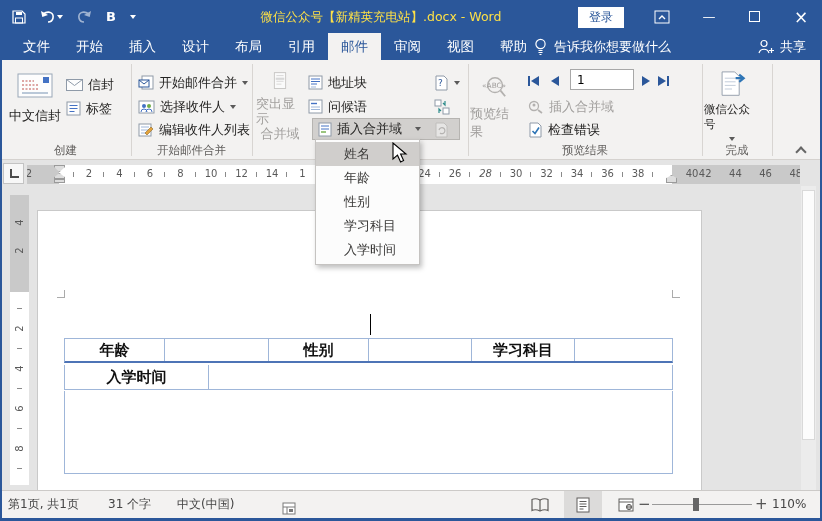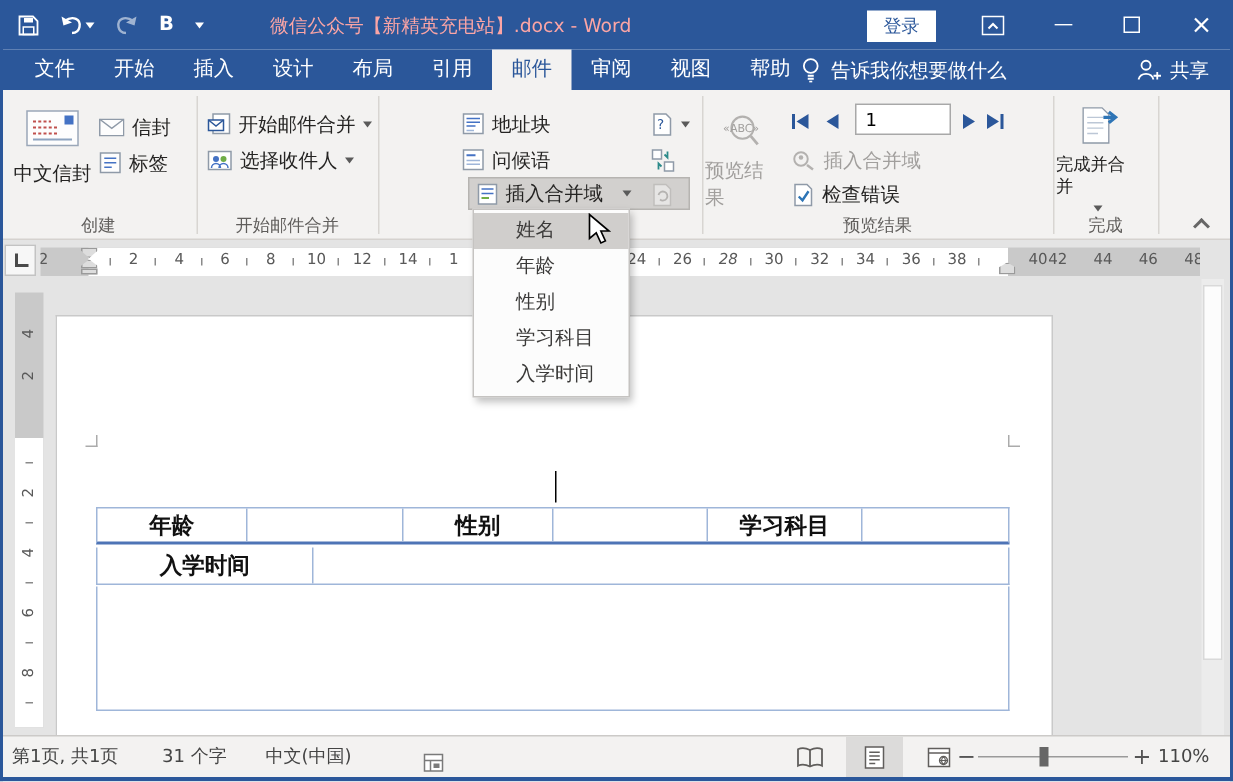--- a/index.html
+++ b/index.html
@@ -6,21 +6,21 @@
   html,body { width:822px; height:521px; }
   body { font-family:"DejaVu Sans", sans-serif; }
   #app { position:relative; width:822px; height:521px; background:#fff; overflow:hidden; }
   .abs { position:absolute; }
   .nowrap { white-space:nowrap; }
 
   
   .titlebar { position:absolute; left:0; top:0; width:822px; height:33px; background:#2b579a; color:#fff; }
   .qat { position:absolute; left:12px; top:0; height:33px; display:flex; align-items:center; gap:14px; }
   .qat-btn { display:flex; align-items:center; gap:2px; cursor:default; }
-  .title-text { position:absolute; left:180px; right:240px; top:0; height:33px; line-height:33px; text-align:left; font-size:12.5px; color:#fca5a5; }
+  .title-text { position:absolute; left:180px; right:240px; top:0; height:33px; line-height:33px; text-align:center; font-size:12.5px; color:#fde047; }
   .signin { position:absolute; left:578px; top:7px; width:46px; height:21px; background:#fff; color:#2b579a; font-size:12px; line-height:21px; text-align:center; }
   .winctl { position:absolute; top:0; height:33px; display:flex; align-items:center; justify-content:center; color:#fff; }
   .caret-down { width:0; height:0; border-left:3px solid transparent; border-right:3px solid transparent; border-top:4px solid #fff; display:inline-block; }
   .caret-dark { border-top-color:#5a5a5a; }
 
   
   .tabsrow { position:absolute; left:0; top:33px; width:822px; height:27px; background:#2b579a; }
   .tabs { position:absolute; left:10px; top:0; height:27px; display:flex; }
   .tab { height:27px; line-height:27px; padding:0 13px; color:#fff; font-size:13.5px; }
   .tab.active { background:#f3f2f1; color:#2b579a; }
@@ -213,22 +213,39 @@
     <div class="rrow" style="left:138px;top:36px;">
       <svg class="icon" width="17" height="14" viewBox="0 0 17 14">
           <rect x="1" y="1" width="15" height="12" fill="#fff" stroke="#8f9aa8"></rect>
           <circle cx="6" cy="6" r="2" fill="#4472c4"></circle>
           <circle cx="11" cy="6" r="2" fill="#70ad47"></circle>
           <path d="M3 12 a3 3 0 0 1 6 0 M8 12 a3 3 0 0 1 6 0" fill="none" stroke="#4472c4"></path>
         </svg>
       <span>选择收件人</span>
       <span class="caret-down caret-dark"></span>
     </div>
+    <div class="rrow" style="left:138px;top:59px;">
+      <svg class="icon" width="16" height="14" viewBox="0 0 16 14">
+          <rect x="1" y="1" width="12" height="12" fill="#fff" stroke="#8f9aa8"></rect>
+          <path d="M3 4 h8 M3 7 h8 M3 10 h5" stroke="#9fb6d9"></path>
+          <path d="M9 12 L15 6 L13 4 L7 10 Z" fill="#e2a23c" stroke="#8f6a2a" stroke-width="0.6"></path>
+        </svg>
+      <span>编辑收件人列表</span>
+    </div>
     <div class="grouplabel" style="left:131px;width:121px;">开始邮件合并</div>
 
+    <div class="bigbtn gray" style="left:256px;width:48px;">
+      <svg style="margin-top:7px;" width="22" height="28" viewBox="0 0 22 28">
+          <rect x="3" y="1" width="16" height="22" fill="#fafafa" stroke="#b9b7b5"></rect>
+          <path d="M6 5 h10 M6 9 h10 M6 13 h10 M6 17 h7" stroke="#cecccb"></path>
+          <rect x="5" y="8" width="12" height="3" fill="#d8d8d8"></rect>
+        </svg>
+      <span style="margin-top:4px;line-height:15px;">突出显示</span>
+      <span style="line-height:15px;">合并域</span>
+    </div>
     <div class="rrow" style="left:308px;top:12px;">
       <svg class="icon" width="15" height="15" viewBox="0 0 15 15">
           <rect x="1" y="1" width="13" height="13" fill="#fff" stroke="#8f9aa8"></rect>
           <path d="M3 4 h9 M3 6.5 h9 M3 9 h6" stroke="#4472c4"></path>
           <path d="M3 12 h5" stroke="#9fb6d9"></path>
         </svg>
       <span>地址块</span>
     </div>
     <div class="rrow" style="left:308px;top:36px;">
       <svg class="icon" width="15" height="15" viewBox="0 0 15 15">
@@ -307,21 +324,21 @@
       <span>检查错误</span>
     </div>
     <div class="grouplabel" style="left:468px;width:234px;">预览结果</div>
 
     <div class="bigbtn" style="left:704px;width:56px;">
       <svg style="margin-top:6px;" width="32" height="30" viewBox="0 0 32 30">
           <path d="M5 1 h14 l5 5 v21 h-19 z" fill="#fff" stroke="#8f9aa8"></path>
           <path d="M8 8 h12 M8 12 h12 M8 16 h12 M8 20 h8" stroke="#bcc7d6"></path>
           <path d="M20 8 L28 8 M24 4 L29 8 L24 12" fill="none" stroke="#2e75b6" stroke-width="2.4"></path>
         </svg>
-      <span style="margin-top:4px;font-size:11.5px;">完成并合并</span>
+      <span style="margin-top:4px;font-size:11.5px;">微信公众号</span>
       <span class="caret-down caret-dark" style="margin-top:5px;"></span>
     </div>
     <div class="grouplabel" style="left:702px;width:70px;">完成</div>
 
     <div class="abs" style="left:793px;top:84px;width:18px;height:14px;">
       <span class="chev-up" style="margin:3px 0 0 4px;"></span>
     </div>
   </div>
 
   <div class="workspace">

